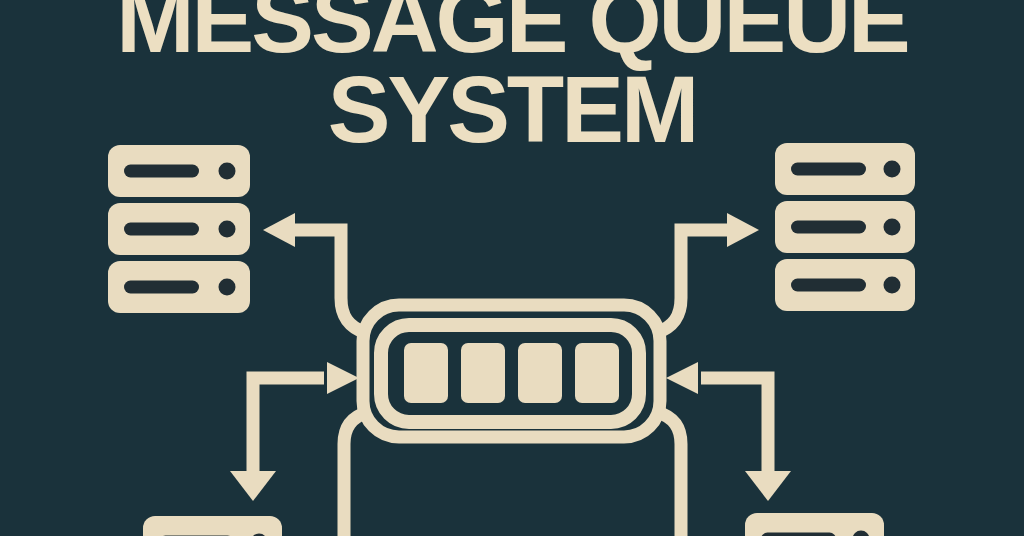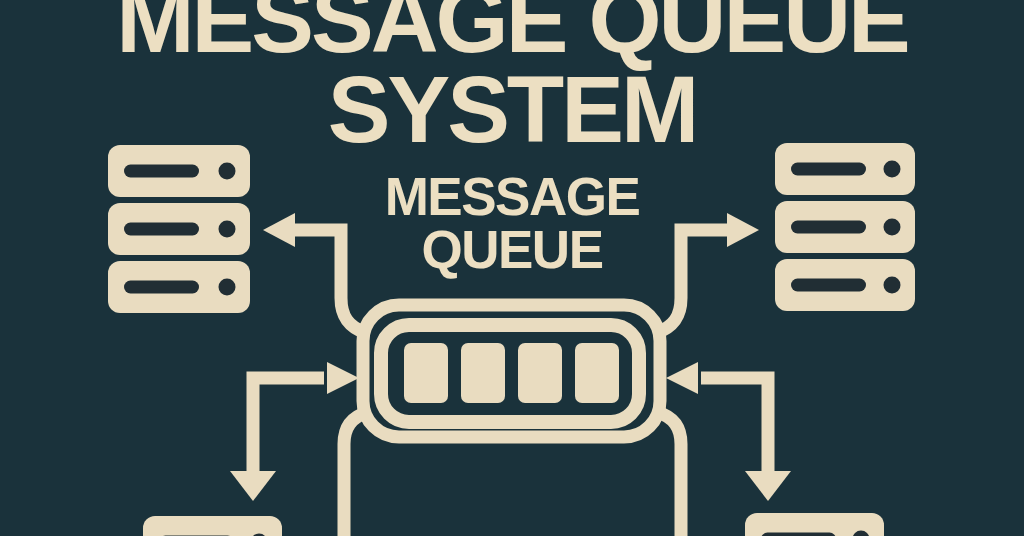--- a/index.html
+++ b/index.html
@@ -121,18 +121,14 @@
           <rect x="745" y="513" width="139" height="52" rx="12" class="fillc"></rect>
           <rect x="761" y="532.5" width="75" height="13" rx="6.5" class="slot"></rect>
           <circle cx="861" cy="539" r="8.5" class="slot"></circle>
         </g>
       </g>
   </svg>
 
   <div class="hline title-cut">MESSAGE QUEUE</div>
   <div class="hline title-main">SYSTEM</div>
 
-  <div class="center-label">
-    <div>MESSAGE</div>
-    <div>QUEUE</div>
-  </div>
 
 </div>
 
 </body></html>

